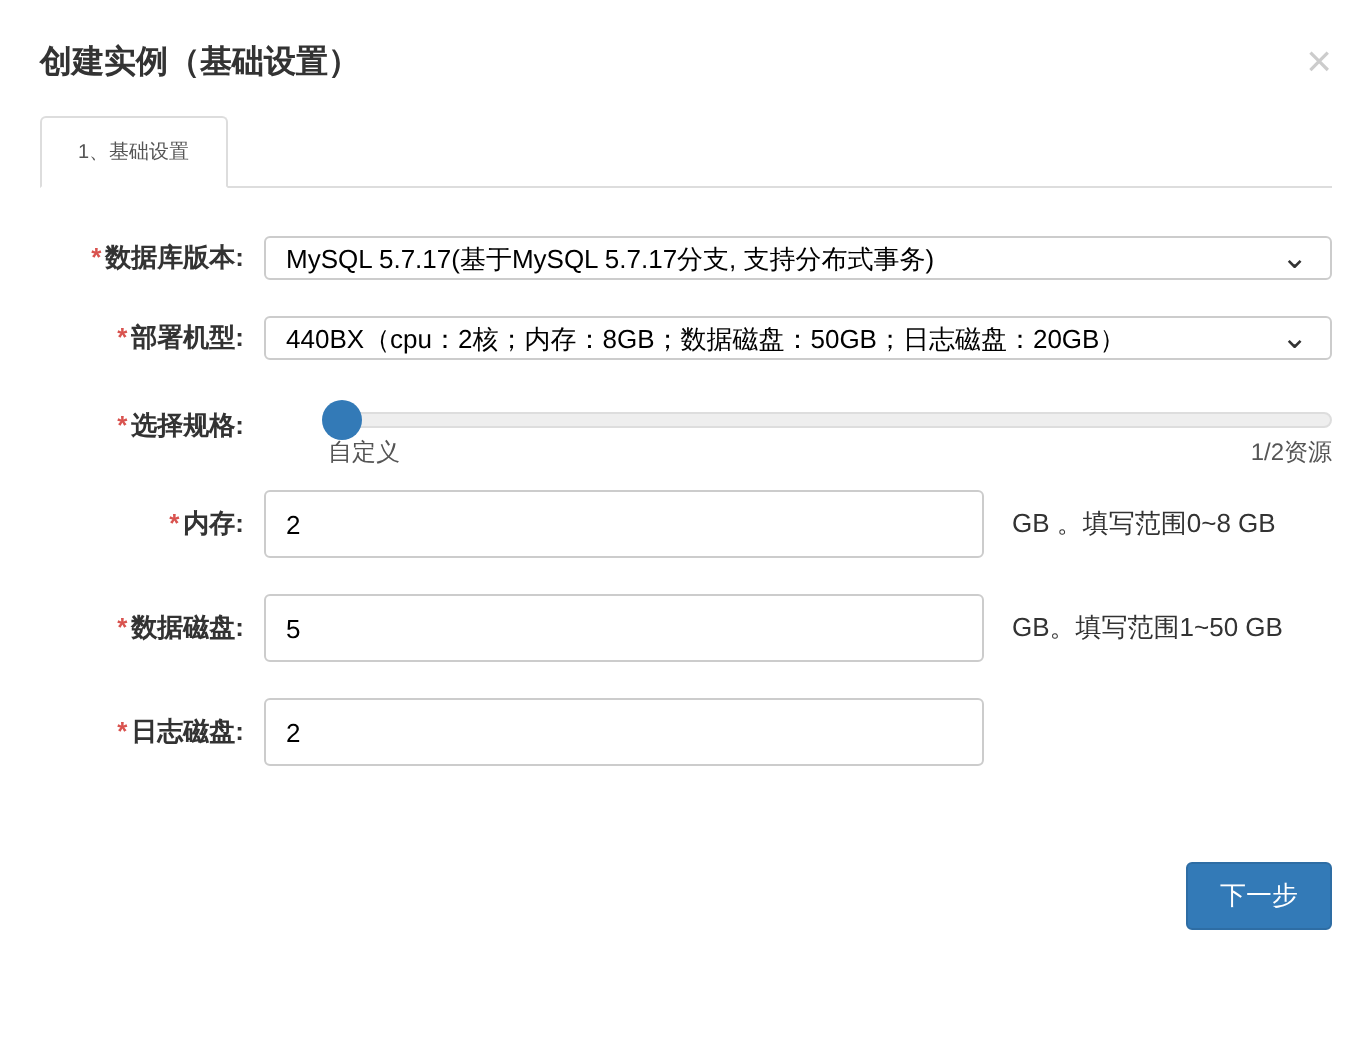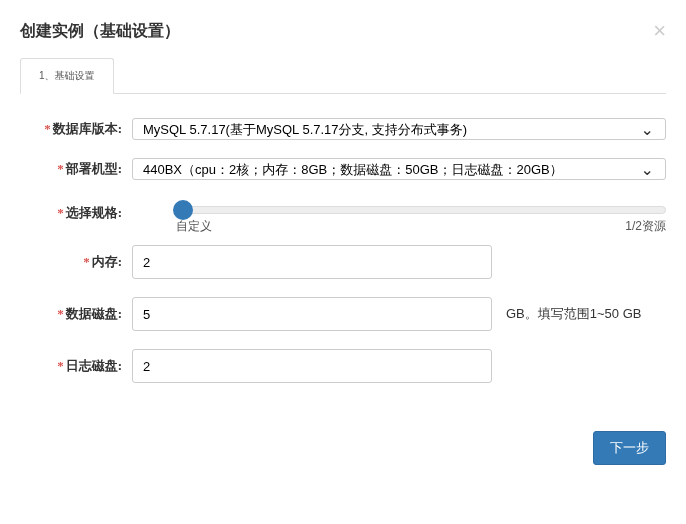--- a/index.html
+++ b/index.html
@@ -6,22 +6,22 @@
 body { font-family: "Microsoft YaHei", Arial, sans-serif; font-size: 13px; color: #333; background: #fff; width: 686px; }
 .modal { padding: 0 20px 20px 20px; }
 .header { display: flex; justify-content: space-between; align-items: center; padding: 18px 0 14px 0; }
 .title { font-size: 16px; font-weight: bold; color: #333; }
 .close { font-size: 22px; color: #ccc; cursor: pointer; font-weight: 300; }
 .tabs { border-bottom: 1px solid #ddd; display: flex; }
 .tab { padding: 10px 18px; font-size: 10px; color: #337ab7; cursor: pointer; border: 1px solid transparent; margin-bottom: -1px; }
 .tab.active { color: #555; border: 1px solid #ddd; border-bottom-color: #fff; border-radius: 3px 3px 0 0; background: #fff; }
 .form { padding: 24px 0 0 0; }
 .row { display: flex; align-items: center; margin-bottom: 18px; }
-.row.slider-row { margin-bottom: 10px; align-items: flex-start; gap: 12px; }
-.label { width: 112px; text-align: right; padding-right: 10px; font-size: 13px; color: #333; font-weight: bold; flex-shrink: 0; font-family: Liberation Serif, serif; }
+.row.slider-row { margin-bottom: 10px; align-items: flex-start; }
+.label { width: 112px; text-align: right; padding-right: 10px; font-size: 13px; color: #333; font-weight: bold; flex-shrink: 0; }
 .req { color: #d9534f; margin-right: 2px; }
 .select { flex: 1; height: 22px; border: 1px solid #ccc; border-radius: 3px; padding: 0 30px 0 10px; font-size: 13px; background: #fff; appearance: none; position: relative; }
 .select-wrap { flex: 1; position: relative; display: flex; }
 .caret { position: absolute; right: 12px; top: 50%; transform: translateY(-50%); pointer-events: none; font-size: 16px; }
 .input { width: 360px; height: 34px; border: 1px solid #ccc; border-radius: 3px; padding: 0 10px; font-size: 13px; }
 .hint { margin-left: 14px; font-size: 13px; color: #333; }
 .slider-wrap { flex: 1; padding-top: 2px; margin-left: 32px; }
 .slider-track { position: relative; height: 8px; background: #eee; border: 1px solid #ddd; border-radius: 4px; margin: 6px 0 4px 0; }
 .slider-thumb { position: absolute; left: 0; top: 50%; transform: translate(-4px, -50%); width: 20px; height: 20px; background: #337ab7; border-radius: 50%; cursor: pointer; }
 .slider-labels { display: flex; justify-content: space-between; font-size: 12px; color: #555; }
@@ -72,20 +72,21 @@
         <div class="slider-labels">
           <span>自定义</span>
           <span>1/2资源</span>
         </div>
       </div>
     </div>
 
     <div class="row">
       <div class="label"><span class="req">*</span><span>内存:</span></div>
       <input class="input" value="2" style="">
+      <div class="hint">GB 。填写范围0~8 GB</div>
     </div>
 
 
     <div class="row">
       <div class="label"><span class="req">*</span><span>数据磁盘:</span></div>
       <input class="input" value="5" style="">
       <div class="hint">GB。填写范围1~50 GB</div>
     </div>
 
     <div class="row">

